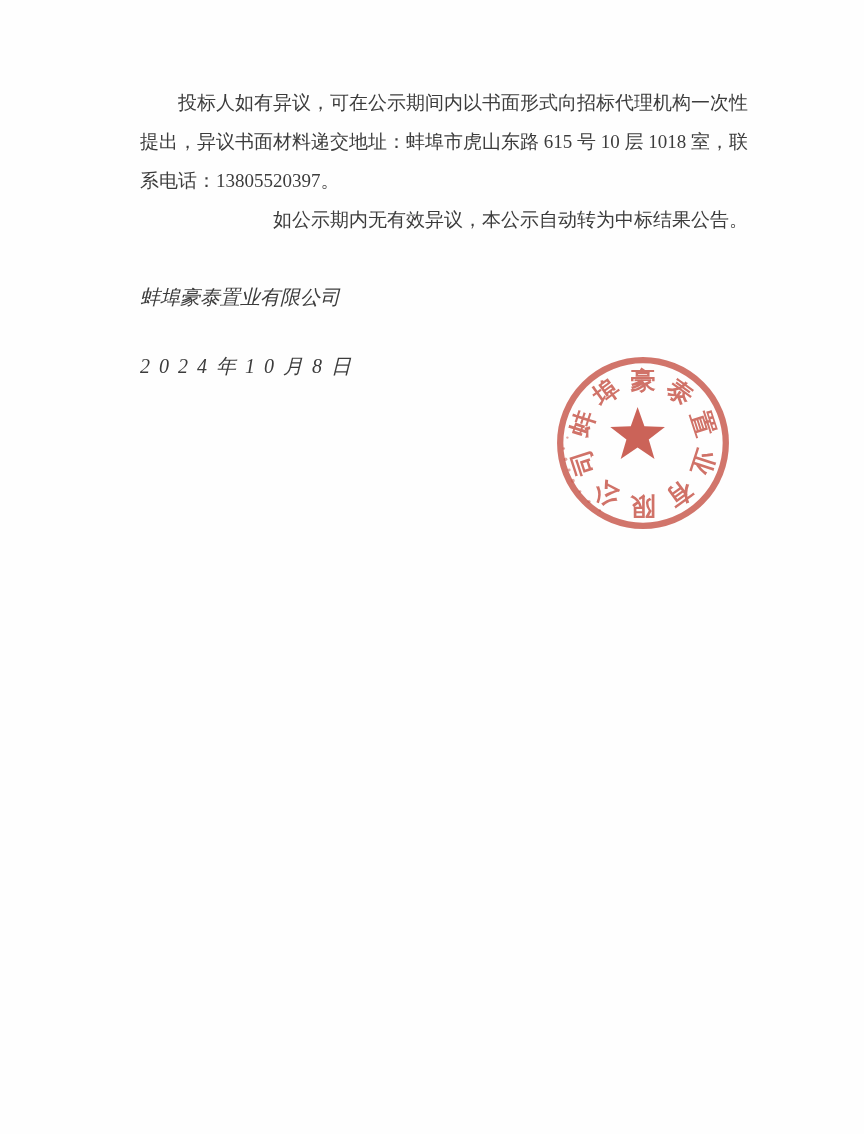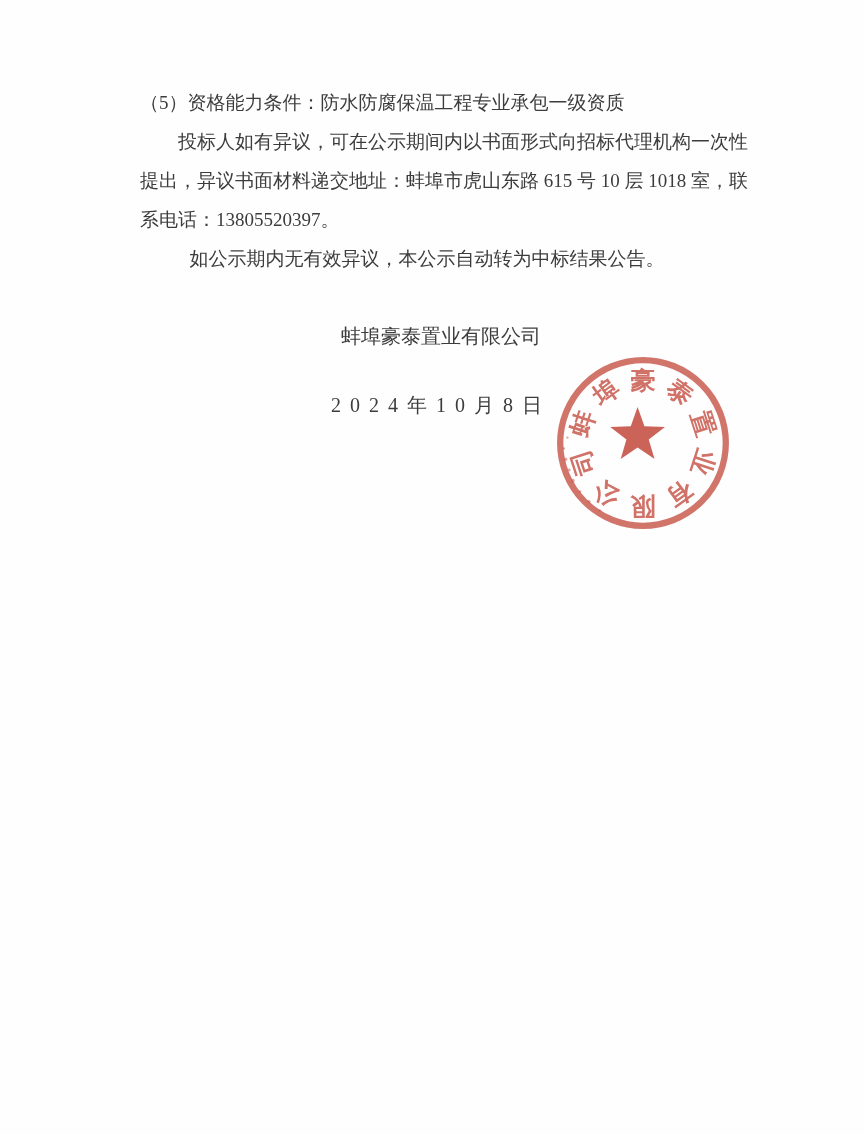--- a/index.html
+++ b/index.html
@@ -26,26 +26,28 @@
   .content p {
     margin: 0;
   }
   .para-objection {
     text-indent: 2em;
     text-align: justify;
   }
   .line-notice {
     margin-top: 39px;
     text-indent: 2.6em;
+    text-align: right;
   }
   .signature {
     margin-top: 39px;
-    text-align: center;
+    text-align: left;
     padding-right: 6px;
     font-size: 20px;
+    font-style: italic;
   }
   .signature .sig-line {
     line-height: 39px;
   }
   .sig-date {
     letter-spacing: 9px;
     margin-top: 30px;
   }
   .seal {
     position: absolute;
@@ -61,21 +63,20 @@
     font-family: "Liberation Serif", "DejaVu Serif", serif;
     font-size: 28px;
     font-weight: bold;
     opacity: 0.82;
   }
 </style>
 </head>
 <body>
 
 <div class="content">
-  <p>（5）资格能力条件：防水防腐保温工程专业承包一级资质</p>
   <p class="para-objection">投标人如有异议，可在公示期间内以书面形式向招标代理机构一次性提出，异议书面材料递交地址：蚌埠市虎山东路 615 号 10 层 1018 室，联系电话：13805520397。</p>
   <p class="line-notice">如公示期内无有效异议，本公示自动转为中标结果公告。</p>
 
   <div class="signature">
     <div class="sig-line">蚌埠豪泰置业有限公司</div>
     <div class="sig-line sig-date">2024年10月8日</div>
   </div>
 </div>
 
 <svg class="seal" viewBox="0 0 200 200" aria-hidden="true">

